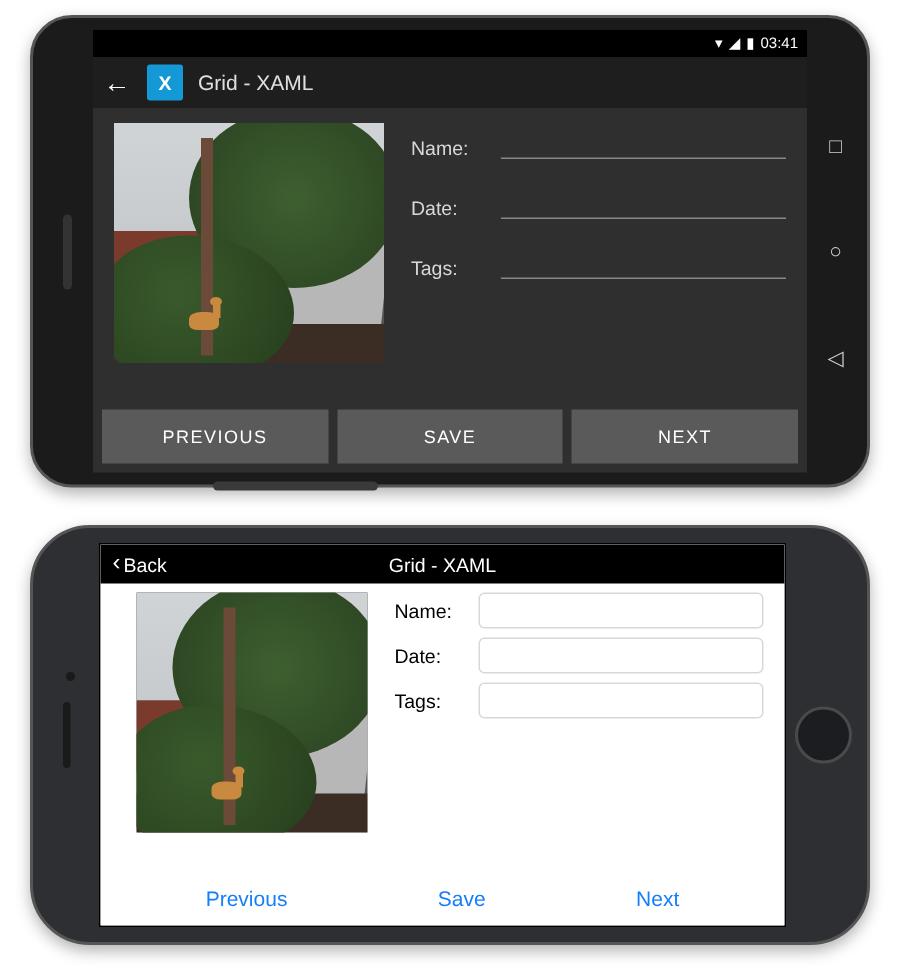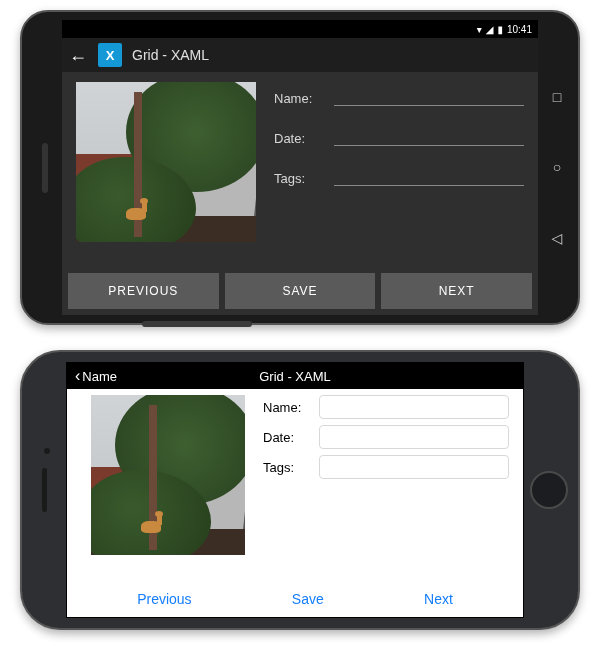--- a/index.html
+++ b/index.html
@@ -243,21 +243,21 @@
   <div class="android-nav-hw">
     <span>□</span>
     <span>○</span>
     <span>◁</span>
   </div>
   <div class="android-screen">
     <div class="a-status">
       <span>▾</span>
       <span>◢</span>
       <span>▮</span>
-      <span>10:41</span>
+      <span>03:41</span>
     </div>
     <div class="a-actionbar">
       <div class="a-back-arrow">←</div>
       <div class="xam-icon">X</div>
       <div class="a-title">Grid - XAML</div>
     </div>
     <div class="a-body">
       <div class="photo">
         <div class="sky"></div>
           <div class="wall"></div>
@@ -294,21 +294,21 @@
 </div>
 
 <div class="ios-device">
   <div class="ios-speaker"></div>
   <div class="ios-cam"></div>
   <div class="ios-home"></div>
   <div class="ios-screen">
     <div class="i-nav">
       <div class="i-back">
         <span class="chev">‹</span>
-        <span>Name</span>
+        <span>Back</span>
       </div>
       <div class="i-title">Grid - XAML</div>
     </div>
     <div class="i-body">
       <div class="photo">
         <div class="sky"></div>
           <div class="wall"></div>
           <div class="path"></div>
         <div class="mulch"></div>
           <div class="bush2"></div>

